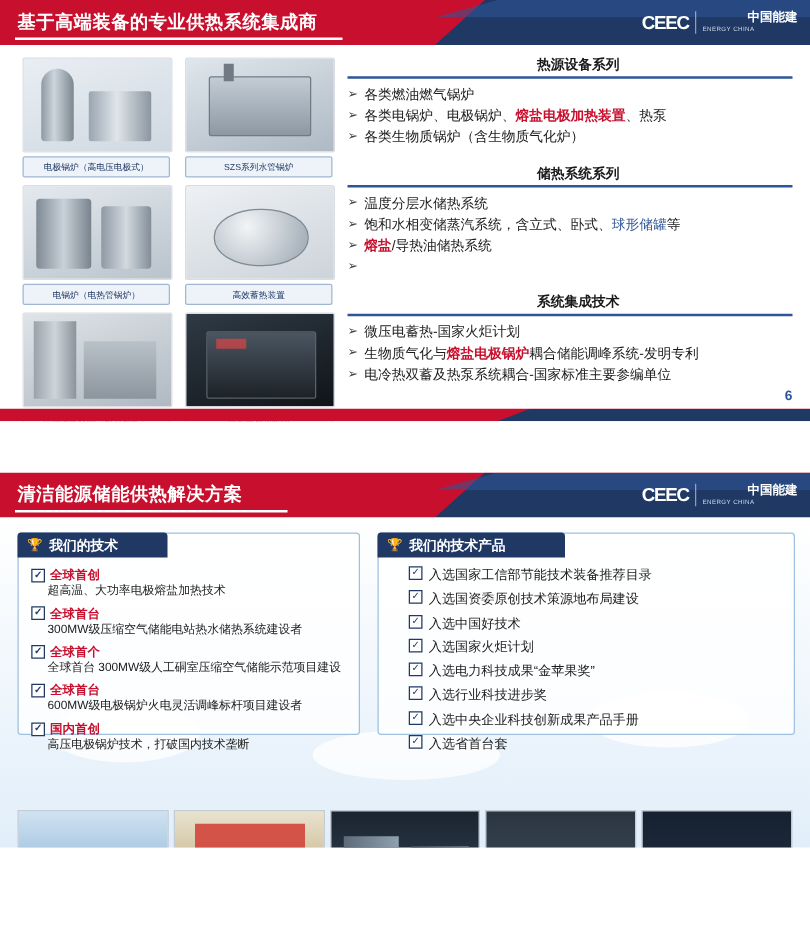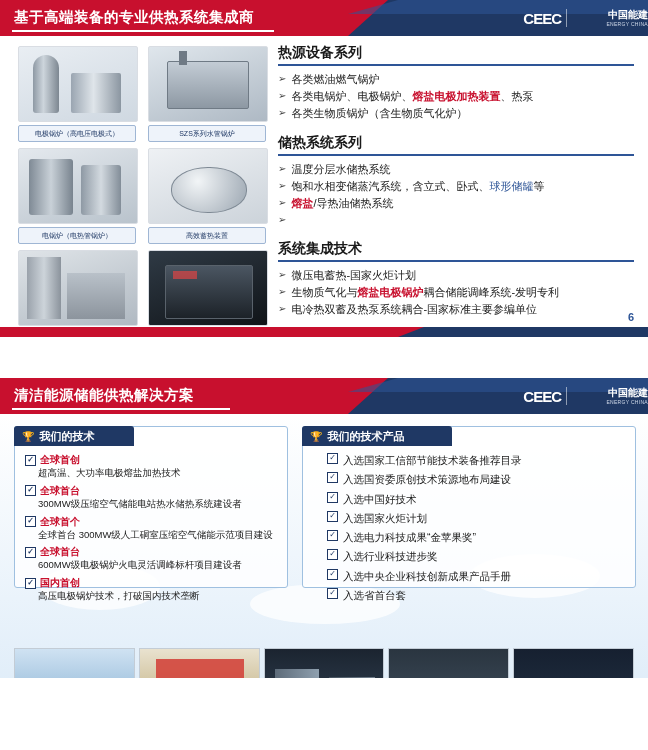--- a/index.html
+++ b/index.html
@@ -62,26 +62,25 @@
   }
   .hdr-underline {
     position: absolute;
     left: 12px; top: 30px;
     height: 2px;
     background: #ffffff;
   }
   
   .logo {
     position: absolute;
-    right: 0; top: 7px;
+    right: 10px; top: 7px;
     height: 22px;
     display: flex;
     align-items: center;
     gap: 5px;
-    text-align: right;
   }
   .logo-mark {
     font-size: 15px;
     font-weight: bold;
     color: #ffffff;
     letter-spacing: -1px;
     font-family: "Liberation Sans", sans-serif;
   }
   .logo-txt { display: flex; flex-direction: column; line-height: 1; }
   .logo-cn { font-size: 10px; color: #fff; font-weight: bold; margin-left: 36px; }
@@ -192,24 +191,25 @@
     background:#d44; opacity:.7;
   }
 
   
   .txtcol {
     position: absolute;
     left: 278px; top: 44px;
     width: 356px;
   }
   .sec-title {
-    font-size: 14px;
+    font-size: 11px;
     font-weight: bold;
     color: #1a1a1a;
-    margin: 0 0 2px 0;
+    margin: 0 0 2px 13px;
+    text-align: center;
   }
   .sec-rule {
     height: 2px;
     background: #2e5597;
     margin-bottom: 5px;
   }
   .sec-block { margin-bottom: 12px; }
   .bullet {
     font-size: 11px;
     color: #1a1a1a;

